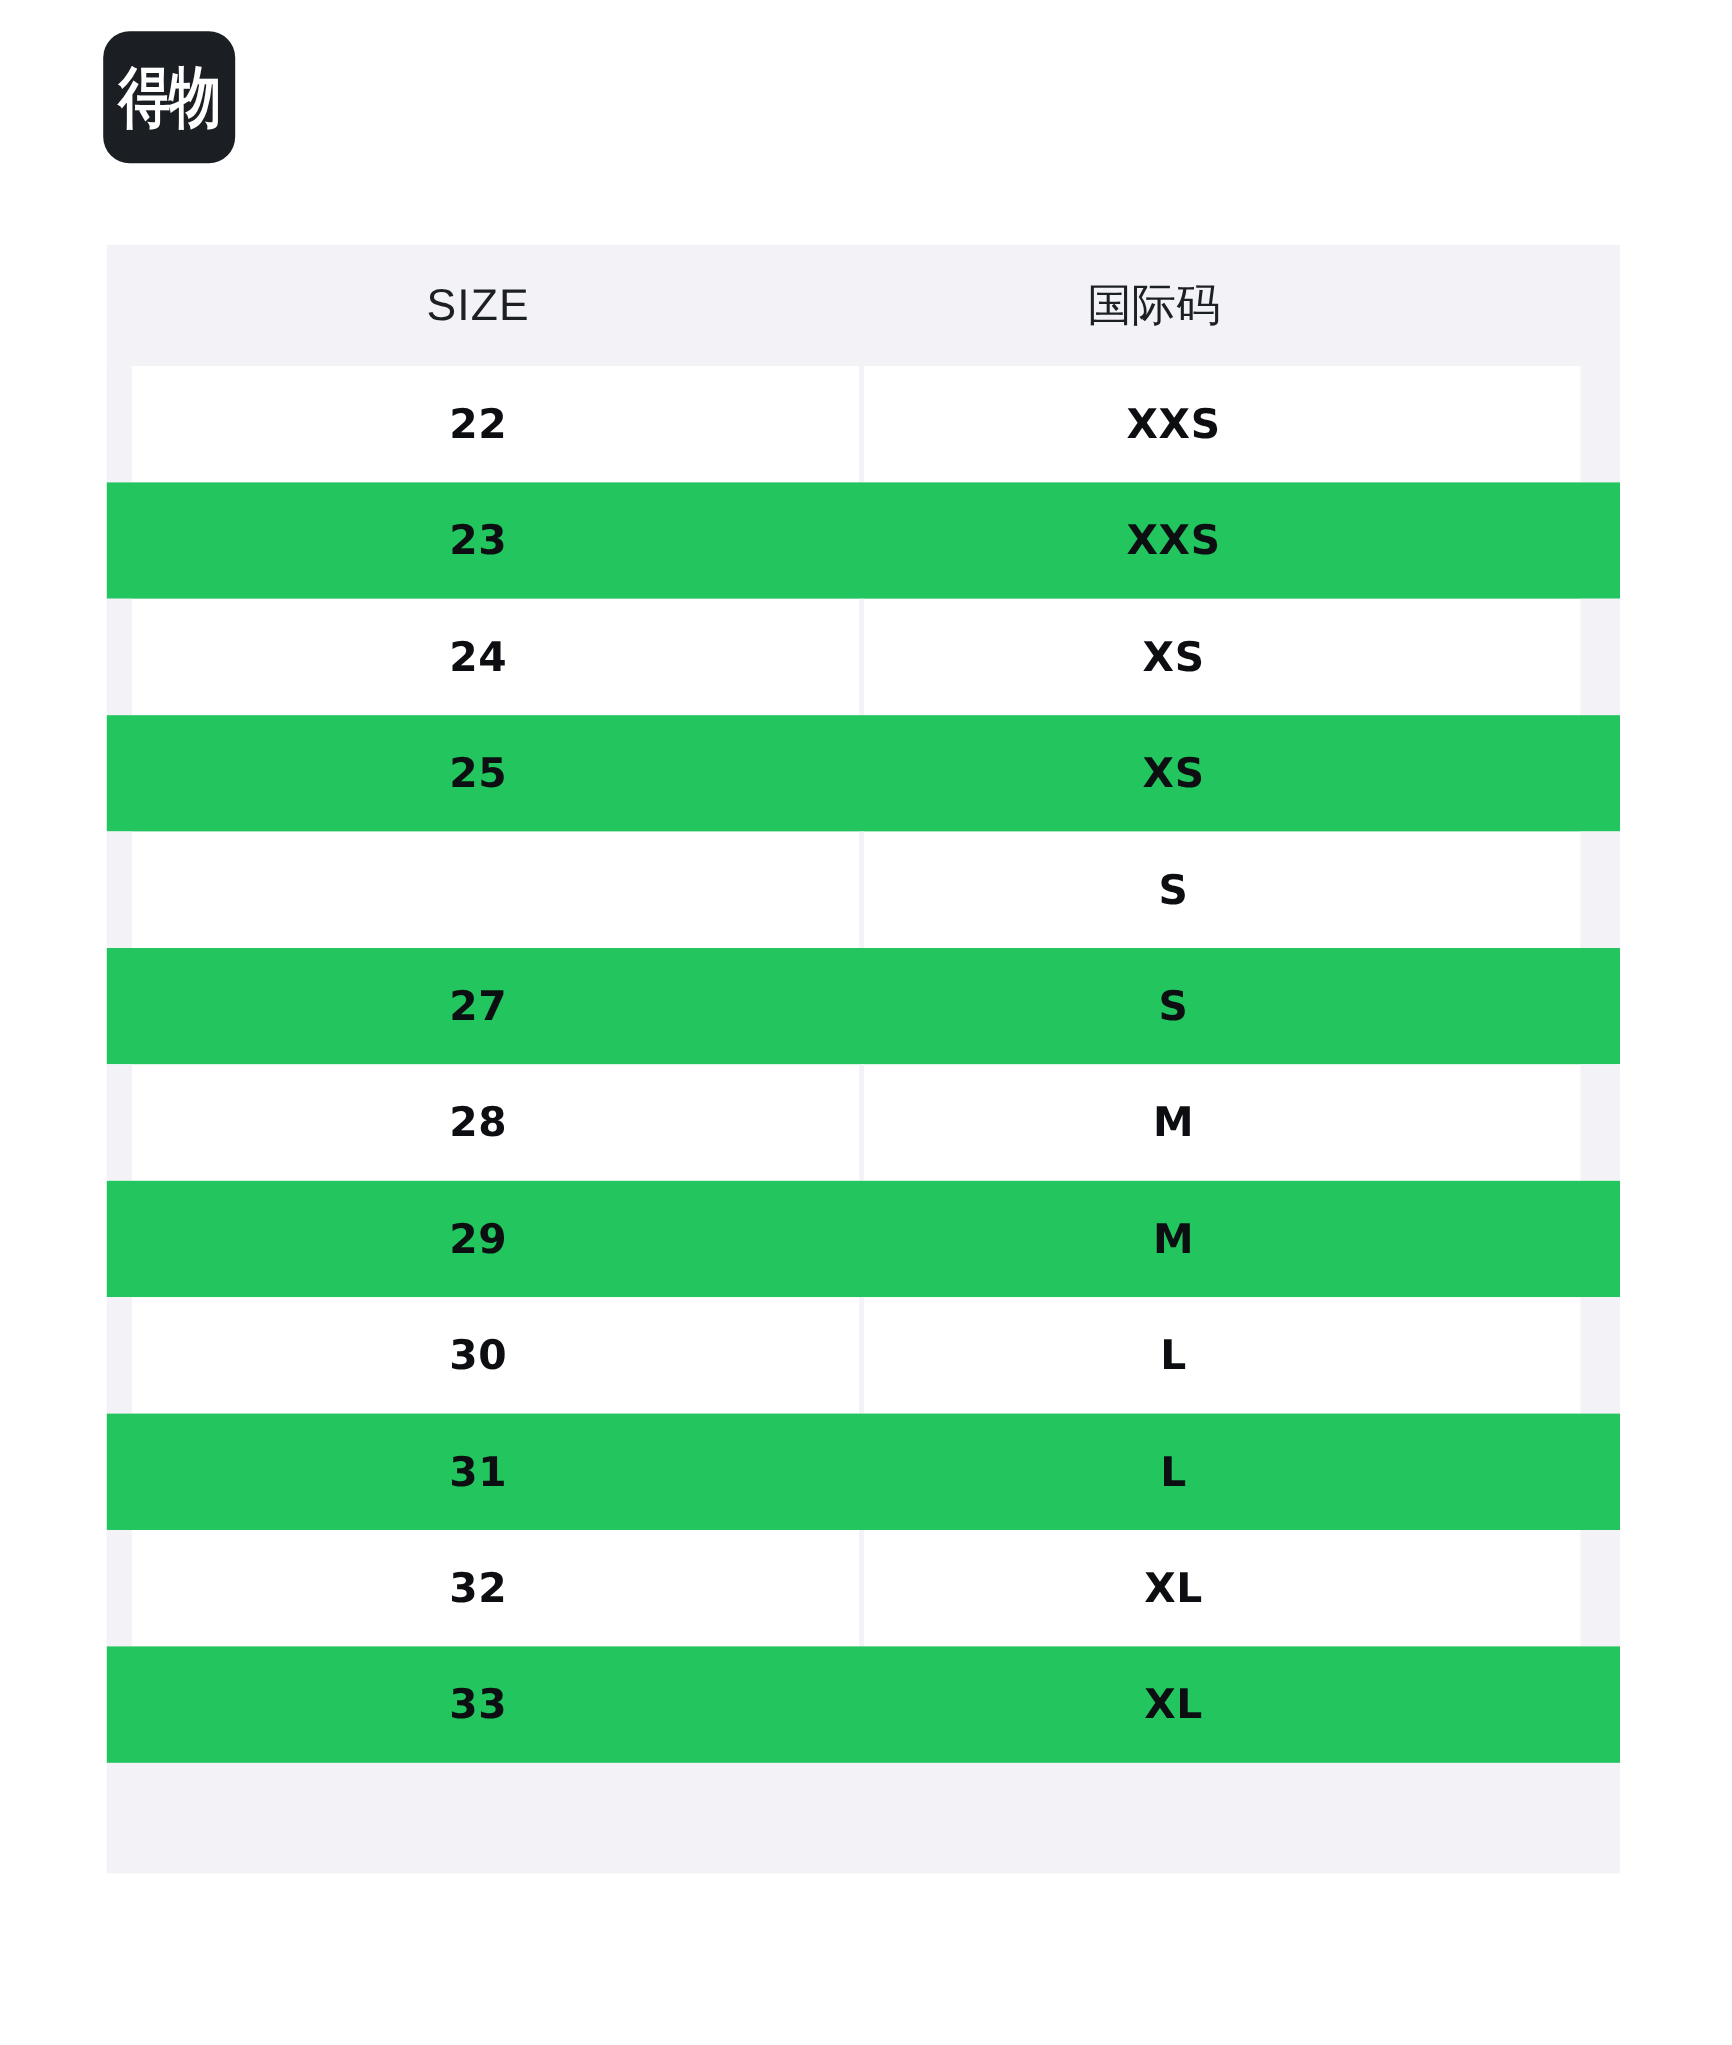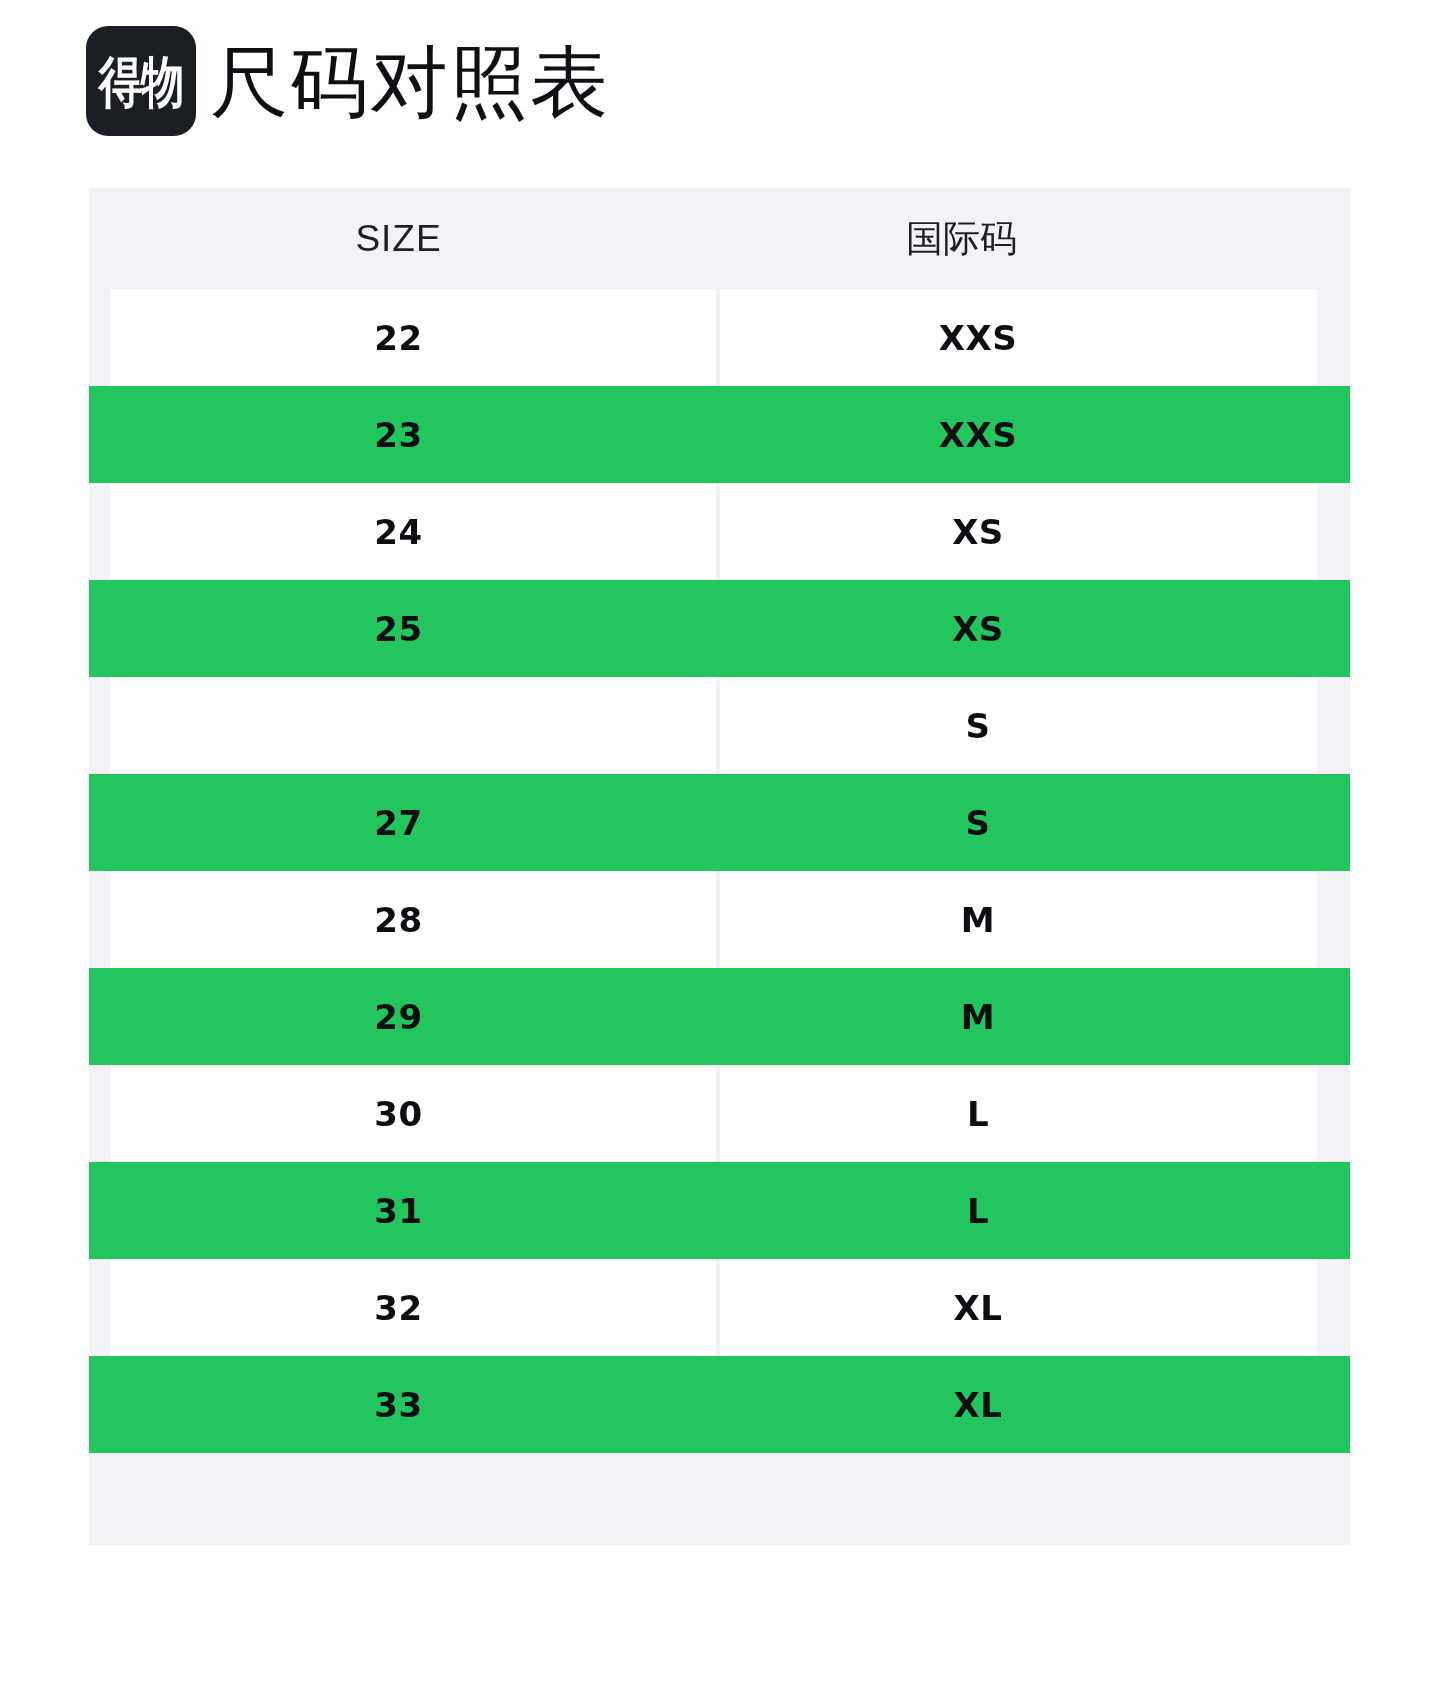--- a/index.html
+++ b/index.html
@@ -99,21 +99,21 @@
     font-weight: 700;
     color: #0b0b0b;
     letter-spacing: 0.55px;
     line-height: 8px;
   }
 
   
   #size-table {
     position: absolute;
     left: 89px;
-    top: 188px;
+    top: 204px;
     width: 1261px;
     background: #f3f3f7;
   }
 
   #table-header-row {
     height: 101px;
     position: relative;
   }
   .th-cell {
     position: absolute;
@@ -198,21 +198,20 @@
 </style>
 </head>
 <body>
 
 <div id="page-header">
 
   <div id="brand-mark">
     <span id="brand-mark-text">得物</span>
   </div>
 
-  <div id="page-title">尺码对照表</div>
 
 
 </div>
 
 <div id="size-table">
 
   <div id="table-header-row">
     <div class="th-cell col-a">SIZE</div>
     <div class="th-cell col-b zh">国际码</div>
   </div>

